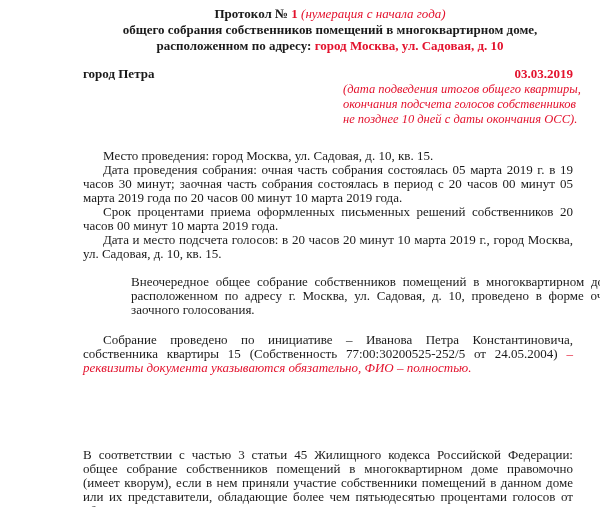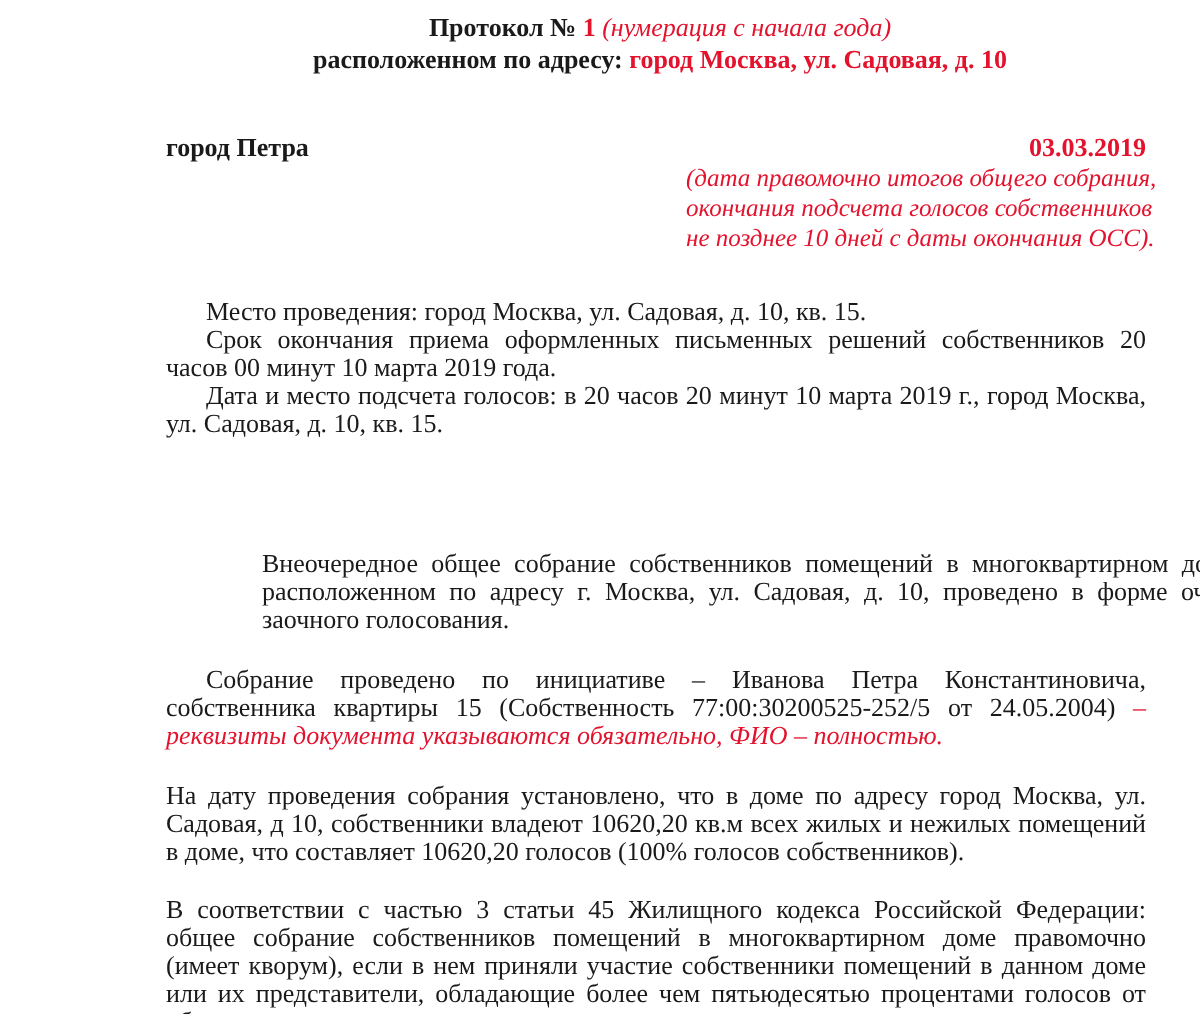--- a/index.html
+++ b/index.html
@@ -29,51 +29,50 @@
 </style>
 </head>
 <body>
 
 <div class="page">
 
   <div class="title">
     <div>
       <span>Протокол № </span><span class="red">1</span><span class="red i"> (нумерация с начала года)</span>
     </div>
+    <div>общего собрания собственников помещений в многоквартирном доме,</div>
     <div>
       <span>расположенном по адресу: </span><span class="red">город Москва, ул. Садовая, д. 10</span>
     </div>
   </div>
 
   <div class="city-line">
     <span class="city">город Петра</span>
     <span class="date red">03.03.2019</span>
   </div>
 
   <div class="date-note red">
-    <div>(дата правомочно итогов общего собрания,</div>
+    <div>(дата подведения итогов общего квартиры,</div>
     <div>окончания подсчета голосов собственников</div>
     <div>не позднее 10 дней с даты окончания ОСС).</div>
   </div>
 
   <div class="block" style="top:149px;">
     <p><span class="b">Место проведения:</span><span> город Москва, ул. Садовая, д. 10, кв. 15.</span></p>
-    <p><span class="b">Срок окончания</span><span> приема оформленных письменных решений собственников 20 часов 00 минут 10 марта 2019 года.</span></p>
+    <p><span class="b">Дата проведения собрания:</span><span> очная часть собрания состоялась 05 марта 2019 г. в 19 часов 30 минут; заочная часть собрания состоялась в период с 20 часов 00 минут 05 марта 2019 года по 20 часов 00 минут 10 марта 2019 года.</span></p>
+    <p><span class="b">Срок процентами</span><span> приема оформленных письменных решений собственников 20 часов 00 минут 10 марта 2019 года.</span></p>
     <p><span class="b">Дата и место подсчета голосов:</span><span> в 20 часов 20 минут 10 марта 2019 г., город Москва, ул. Садовая, д. 10, кв. 15.</span></p>
   </div>
 
   <div class="block" style="top:275px;margin-left:48px;">
     <p>Внеочередное общее собрание собственников помещений в многоквартирном доме, расположенном по адресу г. Москва, ул. Садовая, д. 10, проведено в форме очно-заочного голосования.</p>
   </div>
 
   <div class="block" style="top:333px;">
     <p><span class="b">Собрание проведено по инициативе</span><span> – Иванова Петра Константиновича, собственника квартиры 15 (Собственность 77:00:30200525-252/5 от 24.05.2004)</span><span class="red i"> – реквизиты документа указываются обязательно, ФИО – полностью.</span></p>
   </div>
 
-  <div class="block" style="top:391px;">
-    <p>На дату проведения собрания установлено, что в доме по адресу город Москва, ул. Садовая, д 10,  собственники владеют 10620,20 кв.м всех жилых и нежилых помещений в доме, что составляет 10620,20 голосов (100% голосов собственников).</p>
-  </div>
 
   <div class="block" style="top:448px;">
     <p>В соответствии с частью 3 статьи 45 Жилищного кодекса Российской Федерации: общее собрание собственников помещений в многоквартирном доме правомочно (имеет кворум), если в нем приняли участие собственники помещений в данном доме или их представители, обладающие более чем пятьюдесятью процентами голосов от общего числа голосов.</p>
   </div>
 
 </div>
 
 </body></html>

